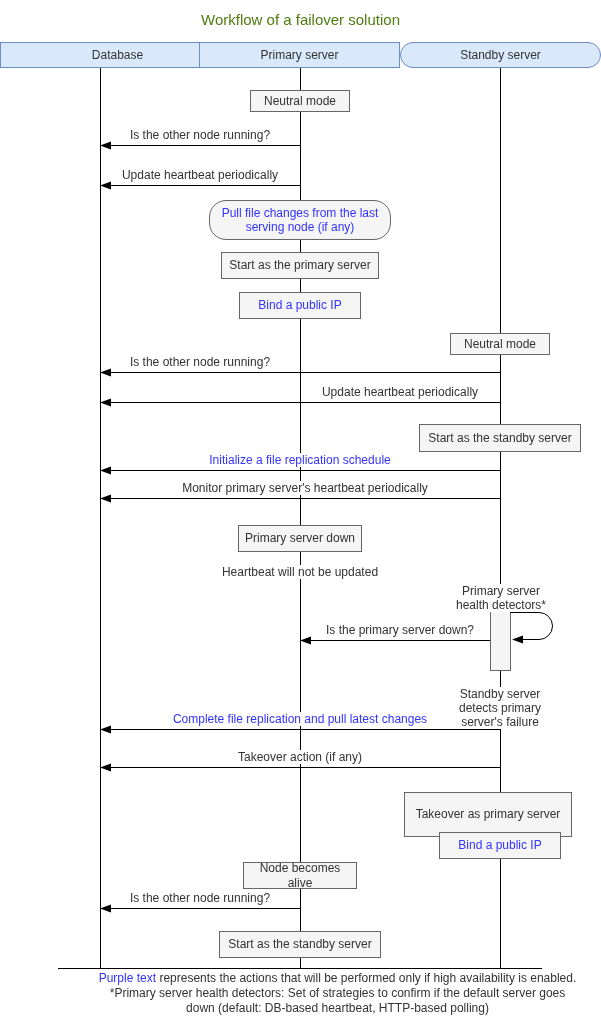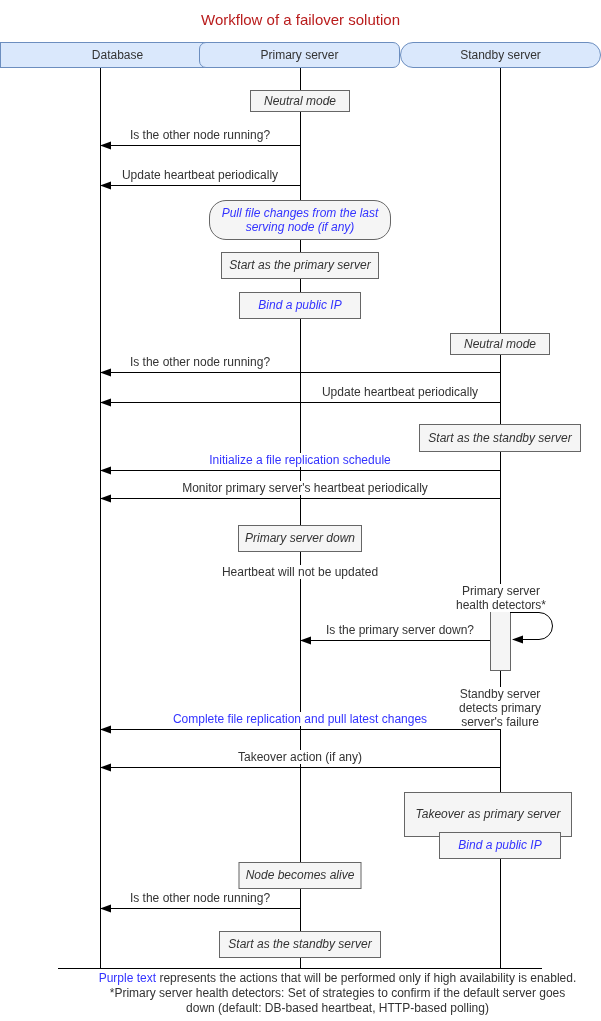--- a/index.html
+++ b/index.html
@@ -1,49 +1,49 @@
 <!DOCTYPE html>
 <html><head>
 <meta charset="utf-8">
 <style>
   html,body { margin:0; padding:0; background:#ffffff; }
   body { width:601px; height:1021px; overflow:hidden;
          font-family:"Liberation Sans", sans-serif; }
   .canvas { position:relative; width:601px; height:1021px; background:#fff; }
   .title { position:absolute; top:11px; left:0; width:601px; text-align:center;
-           font-size:15px; color:#b91c1c; }
+           font-size:15px; color:#4d7c0f; }
   .actor { position:absolute; top:42px; height:26px; box-sizing:border-box;
            background:#dae8fc; border:1px solid #6c8ebf;
            display:flex; align-items:center; justify-content:center;
            font-size:12px; color:#333; }
   svg.layer { position:absolute; left:0; top:0; width:601px; height:1021px; }
   .box { position:absolute; box-sizing:border-box; background:#f5f5f5;
          border:1px solid #666666; color:#333; font-size:12px; line-height:1.2;
          display:flex; align-items:center; justify-content:center;
          text-align:center; white-space:pre-line; padding:1px 4px;
-         transform:translateX(-50%);font-style:italic; }
+         transform:translateX(-50%); }
   .msg-label { position:absolute; transform:translateX(-50%);
                font-size:12px; color:#333; white-space:nowrap;
                background:#fff; padding:0 2px; }
   .note { position:absolute; transform:translateX(-50%); font-size:12px;
           color:#333; text-align:center; white-space:pre-line;
           background:#fff; padding:0 2px; line-height:14px; }
   .accent, .accent-text { color:#3333ff; }
   .footer { position:absolute; top:971px; left:0; width:601px;
             text-align:center; font-size:12px; color:#333; line-height:15px;margin-left:37px; }
 </style>
 </head>
 <body>
 
 <div class="canvas">
   <div class="title">Workflow of a failover solution</div>
 
   <div id="actor-row">
       <div class="actor" style="left: 0px; width: 235px;">Database</div>
-      <div class="actor" style="left: 199px; width: 201px; border-radius: 7px;">Primary server</div>
+      <div class="actor" style="left: 199px; width: 201px;">Primary server</div>
       <div class="actor" style="left: 400px; width: 201px; border-radius: 13px;">Standby server</div>
     </div>
 
   <svg class="layer" id="layer-lines" viewBox="0 0 601 1021" xmlns="http://www.w3.org/2000/svg">
     <defs>
       <marker id="arw" viewBox="0 0 12 10" markerWidth="12" markerHeight="10" refX="11" refY="5" orient="auto" markerUnits="userSpaceOnUse">
         <path d="M 12 5 L 1 1 L 1 9 Z" fill="#000000"></path>
       </marker>
     </defs>
   <line x1="100.5" y1="68" x2="100.5" y2="968" stroke="#000000" stroke-width="1" shape-rendering="crispEdges"></line>
@@ -78,21 +78,21 @@
       <div class="box" style="left: 300px; top: 90px; width: 100px; height: 22px;">Neutral mode</div>
       <div class="box accent-text" style="left: 300px; top: 200px; width: 182px; height: 40px; border-radius: 17px;">Pull file changes from the last
 serving node (if any)</div>
       <div class="box" style="left: 300px; top: 252px; width: 158px; height: 27px;">Start as the primary server</div>
       <div class="box accent-text" style="left: 300px; top: 292px; width: 122px; height: 27px;">Bind a public IP</div>
       <div class="box" style="left: 500px; top: 333px; width: 100px; height: 22px;">Neutral mode</div>
       <div class="box" style="left: 500px; top: 424px; width: 162px; height: 28px;">Start as the standby server</div>
       <div class="box" style="left: 300px; top: 525px; width: 124px; height: 27px;">Primary server down</div>
       <div class="box" style="left: 488px; top: 792px; width: 168px; height: 45px;">Takeover as primary server</div>
       <div class="box accent-text" style="left: 500px; top: 832px; width: 122px; height: 27px;">Bind a public IP</div>
-      <div class="box" style="left: 300px; top: 862px; width: 123px; height: 27px; text-align: center;">Node becomes alive</div>
+      <div class="box" style="left: 300px; top: 862px; width: 114px; height: 27px; text-align: center;">Node becomes alive</div>
       <div class="box" style="left: 300px; top: 931px; width: 162px; height: 27px;">Start as the standby server</div>
       <div class="note" style="left: 300px; top: 565px;">Heartbeat will not be updated</div>
       <div class="note" style="left: 501px; top: 584px;">Primary server health detectors*</div>
       <div class="note" style="left: 500px; top: 687px;">Standby server detects primary
 server's failure</div>
     </div>
 
   <div class="footer">
     <div><span class="accent">Purple text</span><span> represents the actions that will be performed only if high availability is enabled.</span></div>
     <div>*Primary server health detectors: Set of strategies to confirm if the default server goes</div>

